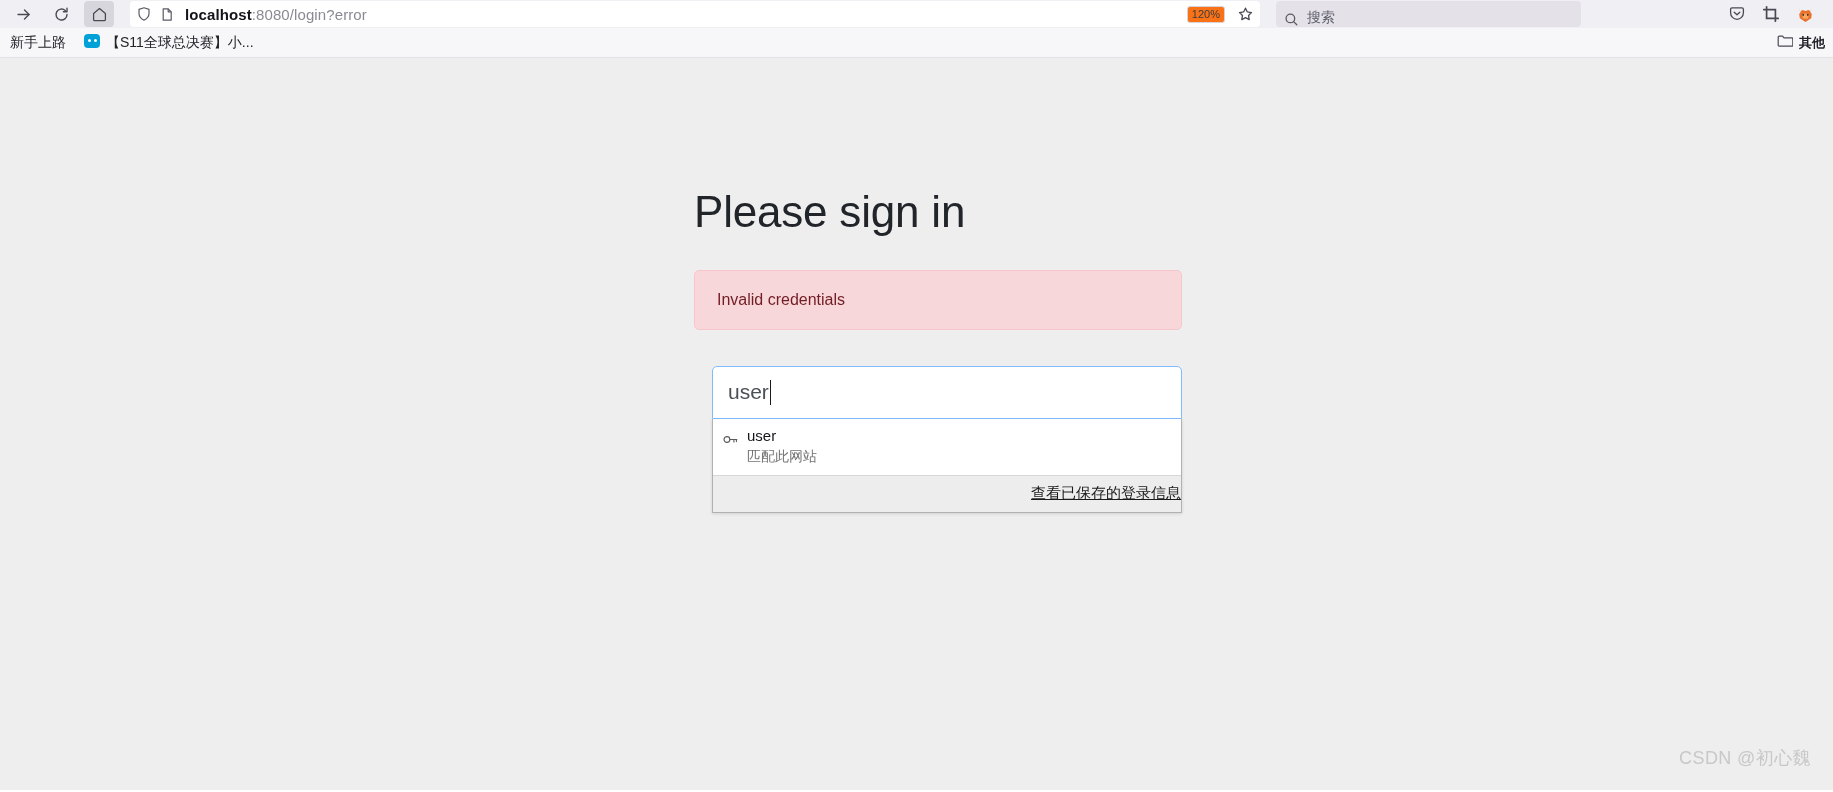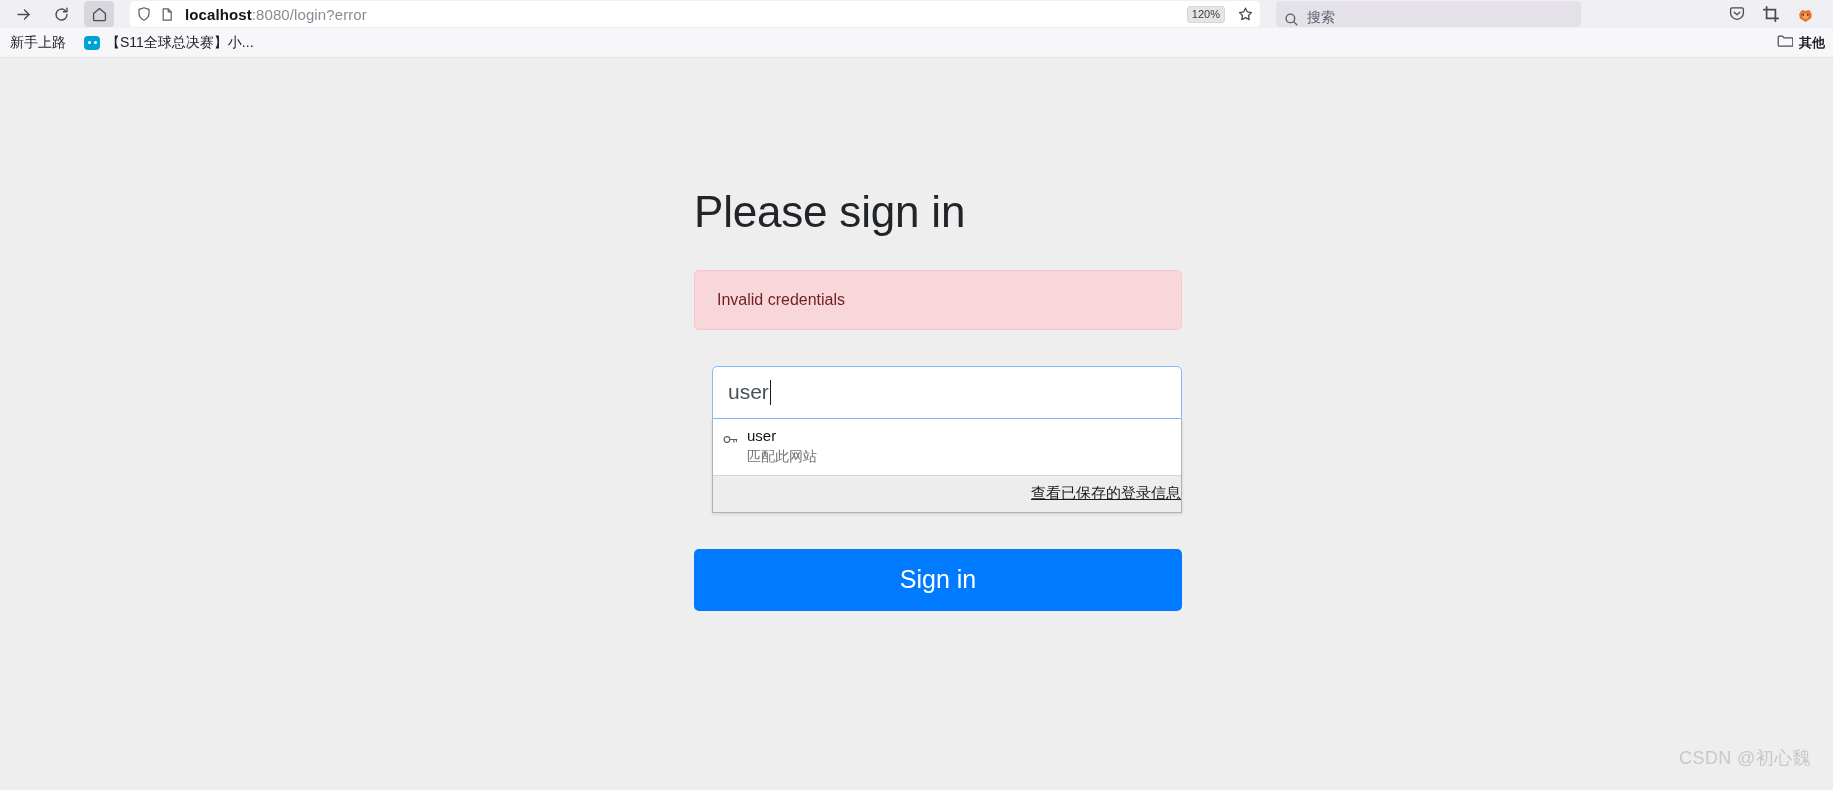--- a/index.html
+++ b/index.html
@@ -53,21 +53,21 @@
     white-space: nowrap;
     letter-spacing: .1px;
     flex: 1;
     overflow: hidden;
     padding-left: 2px;
   }
   .url-text .host { color: #15141a; font-weight: 600; }
   .zoom-badge {
     font-size: 11px;
     color: #3b3b42;
-    background: #e5e5e5;
+    background: #f97316;
     border: 1px solid #d6d4da;
     border-radius: 3px;
     padding: 0px 4px;
     line-height: 15px;
     flex: none;
     margin-right: 4px;
   }
   .star-btn { color: #4a4a55; display: flex; align-items: center; flex: none; }
 
   .search-bar {
@@ -99,21 +99,21 @@
     height: 30px;
     background: #f7f6f9;
     display: flex;
     align-items: center;
     padding: 0 8px;
     gap: 14px;
     border-bottom: 1px solid #e3e1e6;
   }
   .bookmark {
     display: flex;
-    align-items: center;
+    align-items: flex-start;
     gap: 6px;
     font-size: 14px;
     color: #222228;
     white-space: nowrap;
     padding: 2px 2px;
     border-radius: 3px;
   }
   .bili-icon {
     width: 16px; height: 14px;
     background: #00a1d6;
@@ -393,21 +393,18 @@
             <div class="ac-sub">匹配此网站</div>
           </div>
         </div>
         <div class="ac-footer">
           <span>查看已保存的登录信息</span>
         </div>
       </div>
 
     </div>
 
-    <button class="signin-button">
-      <span>Sign in</span>
-    </button>
 
   </div>
 
   <div class="watermark">CSDN @初心魏</div>
 
 </div>
 
 </body></html>

